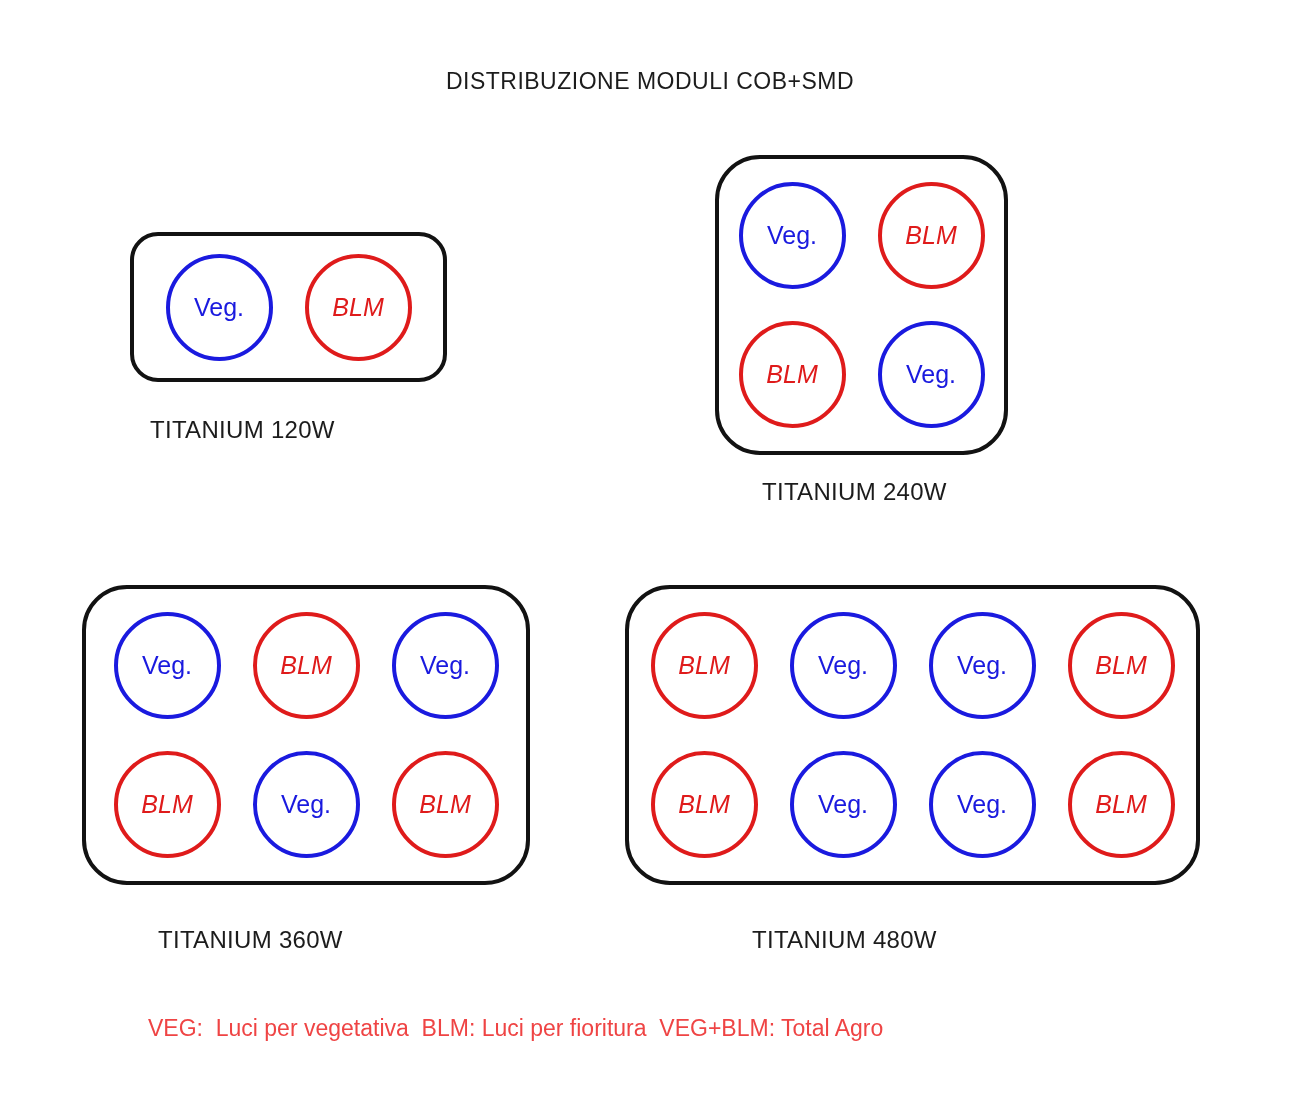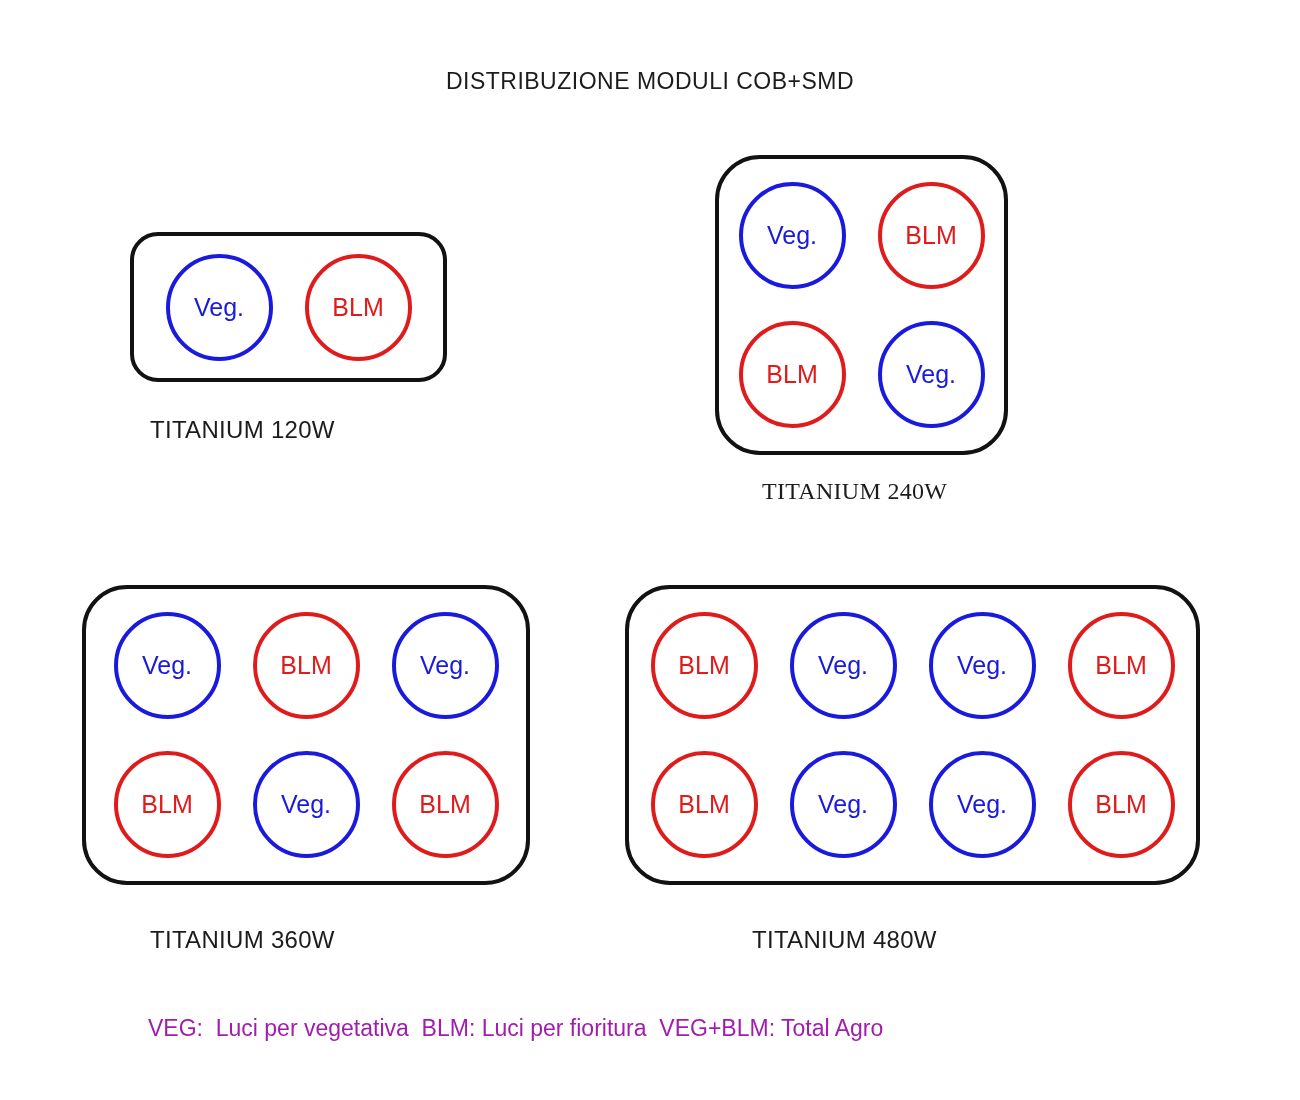--- a/index.html
+++ b/index.html
@@ -49,53 +49,53 @@
     height: 107px;
     border-radius: 50%;
     border: 4px solid;
     display: flex;
     align-items: center;
     justify-content: center;
     font-size: 25px;
     background: #ffffff;
   }
   .module.veg { border-color: var(--veg-color, #1a1adf); color: var(--veg-color, #1a1adf); }
-  .module.blm { border-color: var(--blm-color, #df1b1b); color: var(--blm-color, #df1b1b); }
+  .module.blm { border-color: var(--blm-color, #df1b1b); color: var(--blm-color, #df1b1b); font-style: italic; }
 
   .fixture-label {
     position: absolute;
     font-size: 24px;
     color: #1c1c1c;
     white-space: nowrap;
     letter-spacing: 0.3px;
   }
 
   
   .fixture-120 { left: 130px; top: 232px; width: 317px; height: 150px; }
   .fixture-120 .box { border-radius: 28px; }
   .fixture-120 .fixture-label { left: 20px; top: 184px; }
 
   
   .fixture-240 { left: 715px; top: 155px; width: 293px; height: 300px; }
-  .fixture-240 .fixture-label { left: 47px; top: 323px; font-family: Liberation Serif, serif; }
+  .fixture-240 .fixture-label { left: 47px; top: 323px; }
 
   
   .fixture-360 { left: 82px; top: 585px; width: 448px; height: 300px; }
-  .fixture-360 .fixture-label { left: 68px; top: 341px; }
+  .fixture-360 .fixture-label { left: 76px; top: 341px; }
 
   
   .fixture-480 { left: 625px; top: 585px; width: 575px; height: 300px; }
   .fixture-480 .fixture-label { left: 127px; top: 341px; }
 
   .legend {
     position: absolute;
     left: 148px;
     top: 1015px;
     font-size: 23px;
-    color: #a21caf;
+    color: #ef4444;
     white-space: pre;
   }
 </style>
 </head>
 <body>
 
 <div class="canvas">
 
   <div class="title">DISTRIBUZIONE MODULI COB+SMD</div>
 

